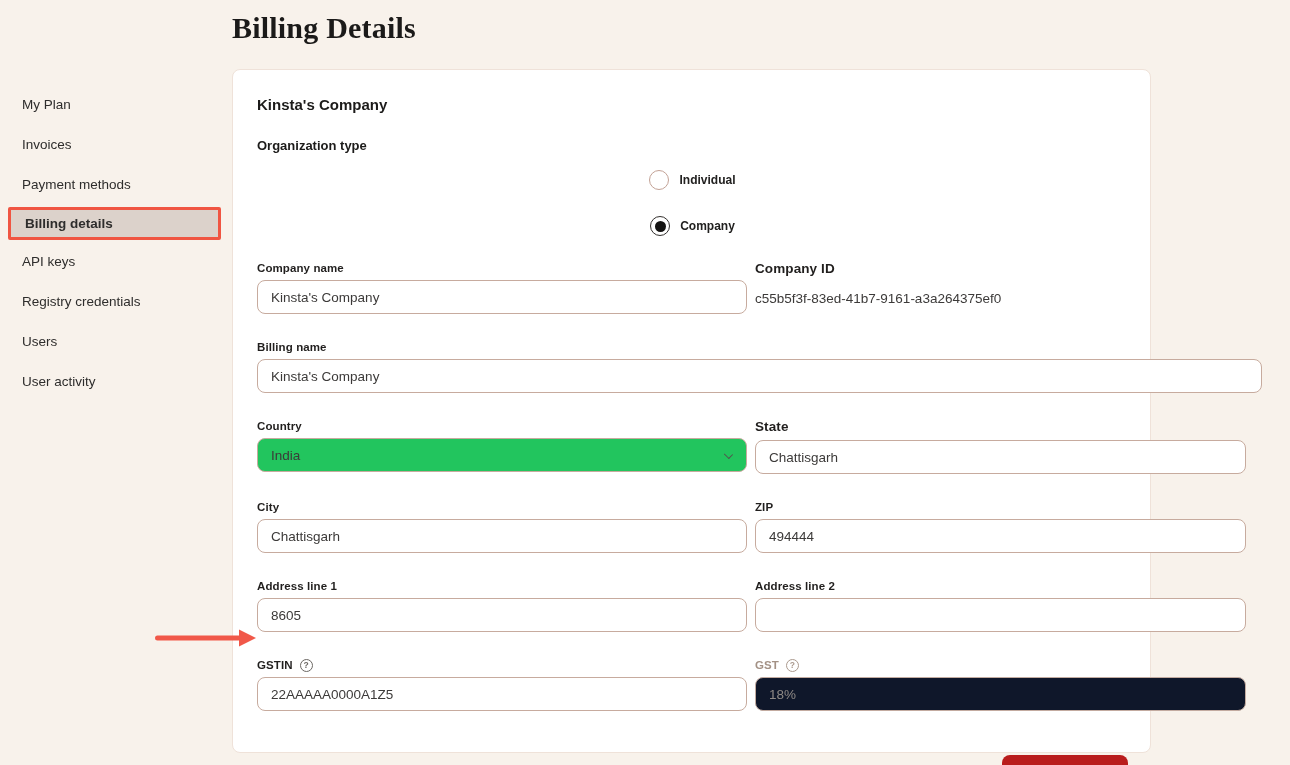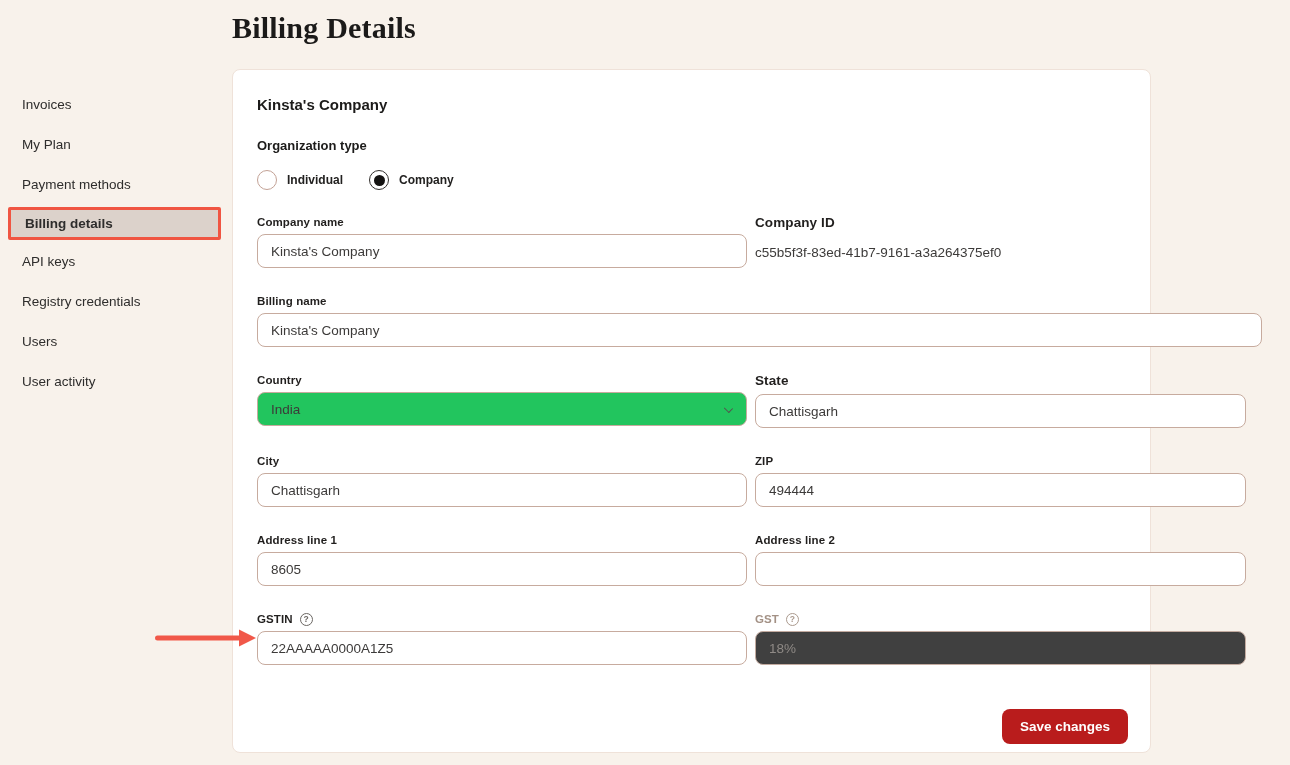--- a/index.html
+++ b/index.html
@@ -70,21 +70,21 @@
   }
   .section-label {
     font-size: 13px;
     font-weight: 700;
     line-height: 16px;
     margin-bottom: 16px;
     color: #1c1b1a;
   }
 
   
-  .radio-row { display: flex; align-items: center; gap: 26px; margin-bottom: 25px; }
+  .radio-row { display: flex; align-items: center; gap: 26px; margin-bottom: 25px; flex-direction: column; }
   .radio-option { display: flex; align-items: center; gap: 10px; cursor: pointer; }
   .radio-circle {
     width: 20px; height: 20px;
     border-radius: 50%;
     border: 1.5px solid #c3a296;
     background: #fff;
     display: inline-flex;
     align-items: center;
     justify-content: center;
     flex: 0 0 auto;
@@ -126,21 +126,21 @@
     border-radius: 8px;
     background: #fff;
     padding: 0 13px;
     font-family: "Liberation Sans", sans-serif;
     font-size: 13.5px;
     color: #3c3a39;
     outline: none;
     width: 100%;
   }
   .text-input:disabled {
-    background: #404040;
+    background: #0f172a;
     color: #8f8a86;
     border-color: #c3aba0;
   }
   .static-value { font-size: 13.5px; color: #3c3a39; line-height: 16px; }
 
   
   .select-box {
     position: relative;
     height: 34px;
     border: 1px solid #c7ab9e;
@@ -200,22 +200,22 @@
     top: 629px;
     z-index: 5;
   }
 </style>
 </head>
 <body>
 
 <h1 class="page-title">Billing Details</h1>
 
 <nav class="sidebar">
+  <div class="sidebar-item">My Plan</div>
   <div class="sidebar-item">Invoices</div>
-  <div class="sidebar-item">My Plan</div>
   <div class="sidebar-item">Payment methods</div>
   <div class="sidebar-item active">Billing details</div>
   <div class="sidebar-item">API keys</div>
   <div class="sidebar-item">Registry credentials</div>
   <div class="sidebar-item">Users</div>
   <div class="sidebar-item">User activity</div>
 </nav>
 
 <section class="card">
   <h2 class="card-heading">Kinsta's Company</h2>

